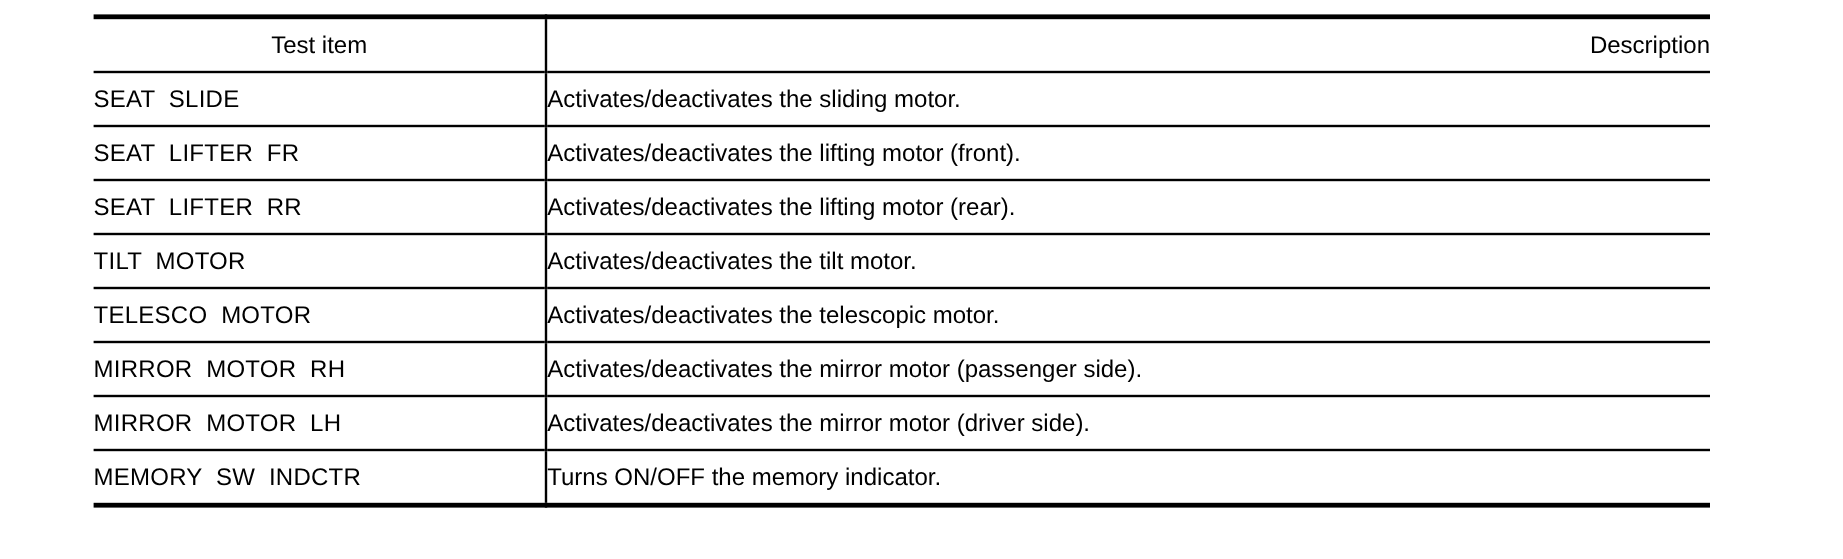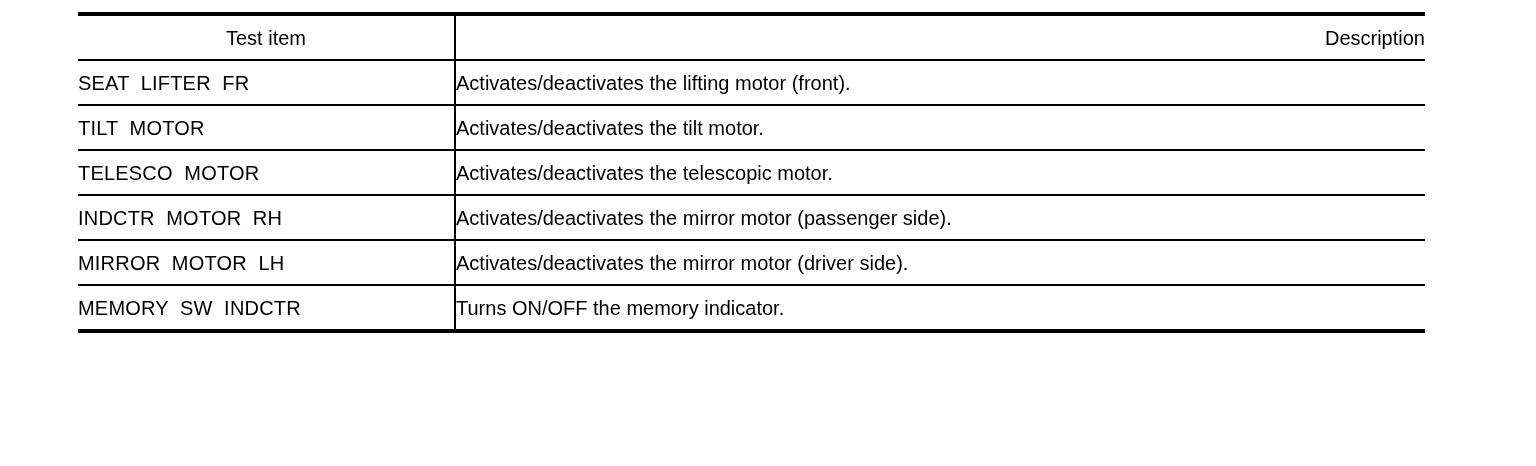--- a/index.html
+++ b/index.html
@@ -111,33 +111,41 @@
         <col class="c-desc">
       </colgroup>
       <thead>
         <tr>
           <th class="col-item">Test item</th>
           <th class="col-desc">Description</th>
         </tr>
       </thead>
       <tbody>
         <tr>
+          <td class="col-item"><span class="item-text">SEAT  SLIDE</span></td>
+          <td class="col-desc"><span class="desc-text">Activates/deactivates the sliding motor.</span></td>
+        </tr>
+        <tr>
           <td class="col-item"><span class="item-text">SEAT  LIFTER  FR</span></td>
           <td class="col-desc"><span class="desc-text">Activates/deactivates the lifting motor (front).</span></td>
+        </tr>
+        <tr>
+          <td class="col-item"><span class="item-text">SEAT  LIFTER  RR</span></td>
+          <td class="col-desc"><span class="desc-text">Activates/deactivates the lifting motor (rear).</span></td>
         </tr>
         <tr>
           <td class="col-item"><span class="item-text">TILT  MOTOR</span></td>
           <td class="col-desc"><span class="desc-text">Activates/deactivates the tilt motor.</span></td>
         </tr>
         <tr>
           <td class="col-item"><span class="item-text">TELESCO  MOTOR</span></td>
           <td class="col-desc"><span class="desc-text">Activates/deactivates the telescopic motor.</span></td>
         </tr>
         <tr>
-          <td class="col-item"><span class="item-text">INDCTR  MOTOR  RH</span></td>
+          <td class="col-item"><span class="item-text">MIRROR  MOTOR  RH</span></td>
           <td class="col-desc"><span class="desc-text">Activates/deactivates the mirror motor (passenger side).</span></td>
         </tr>
         <tr>
           <td class="col-item"><span class="item-text">MIRROR  MOTOR  LH</span></td>
           <td class="col-desc"><span class="desc-text">Activates/deactivates the mirror motor (driver side).</span></td>
         </tr>
         <tr>
           <td class="col-item"><span class="item-text">MEMORY  SW  INDCTR</span></td>
           <td class="col-desc"><span class="desc-text">Turns ON/OFF the memory indicator.</span></td>
         </tr>

